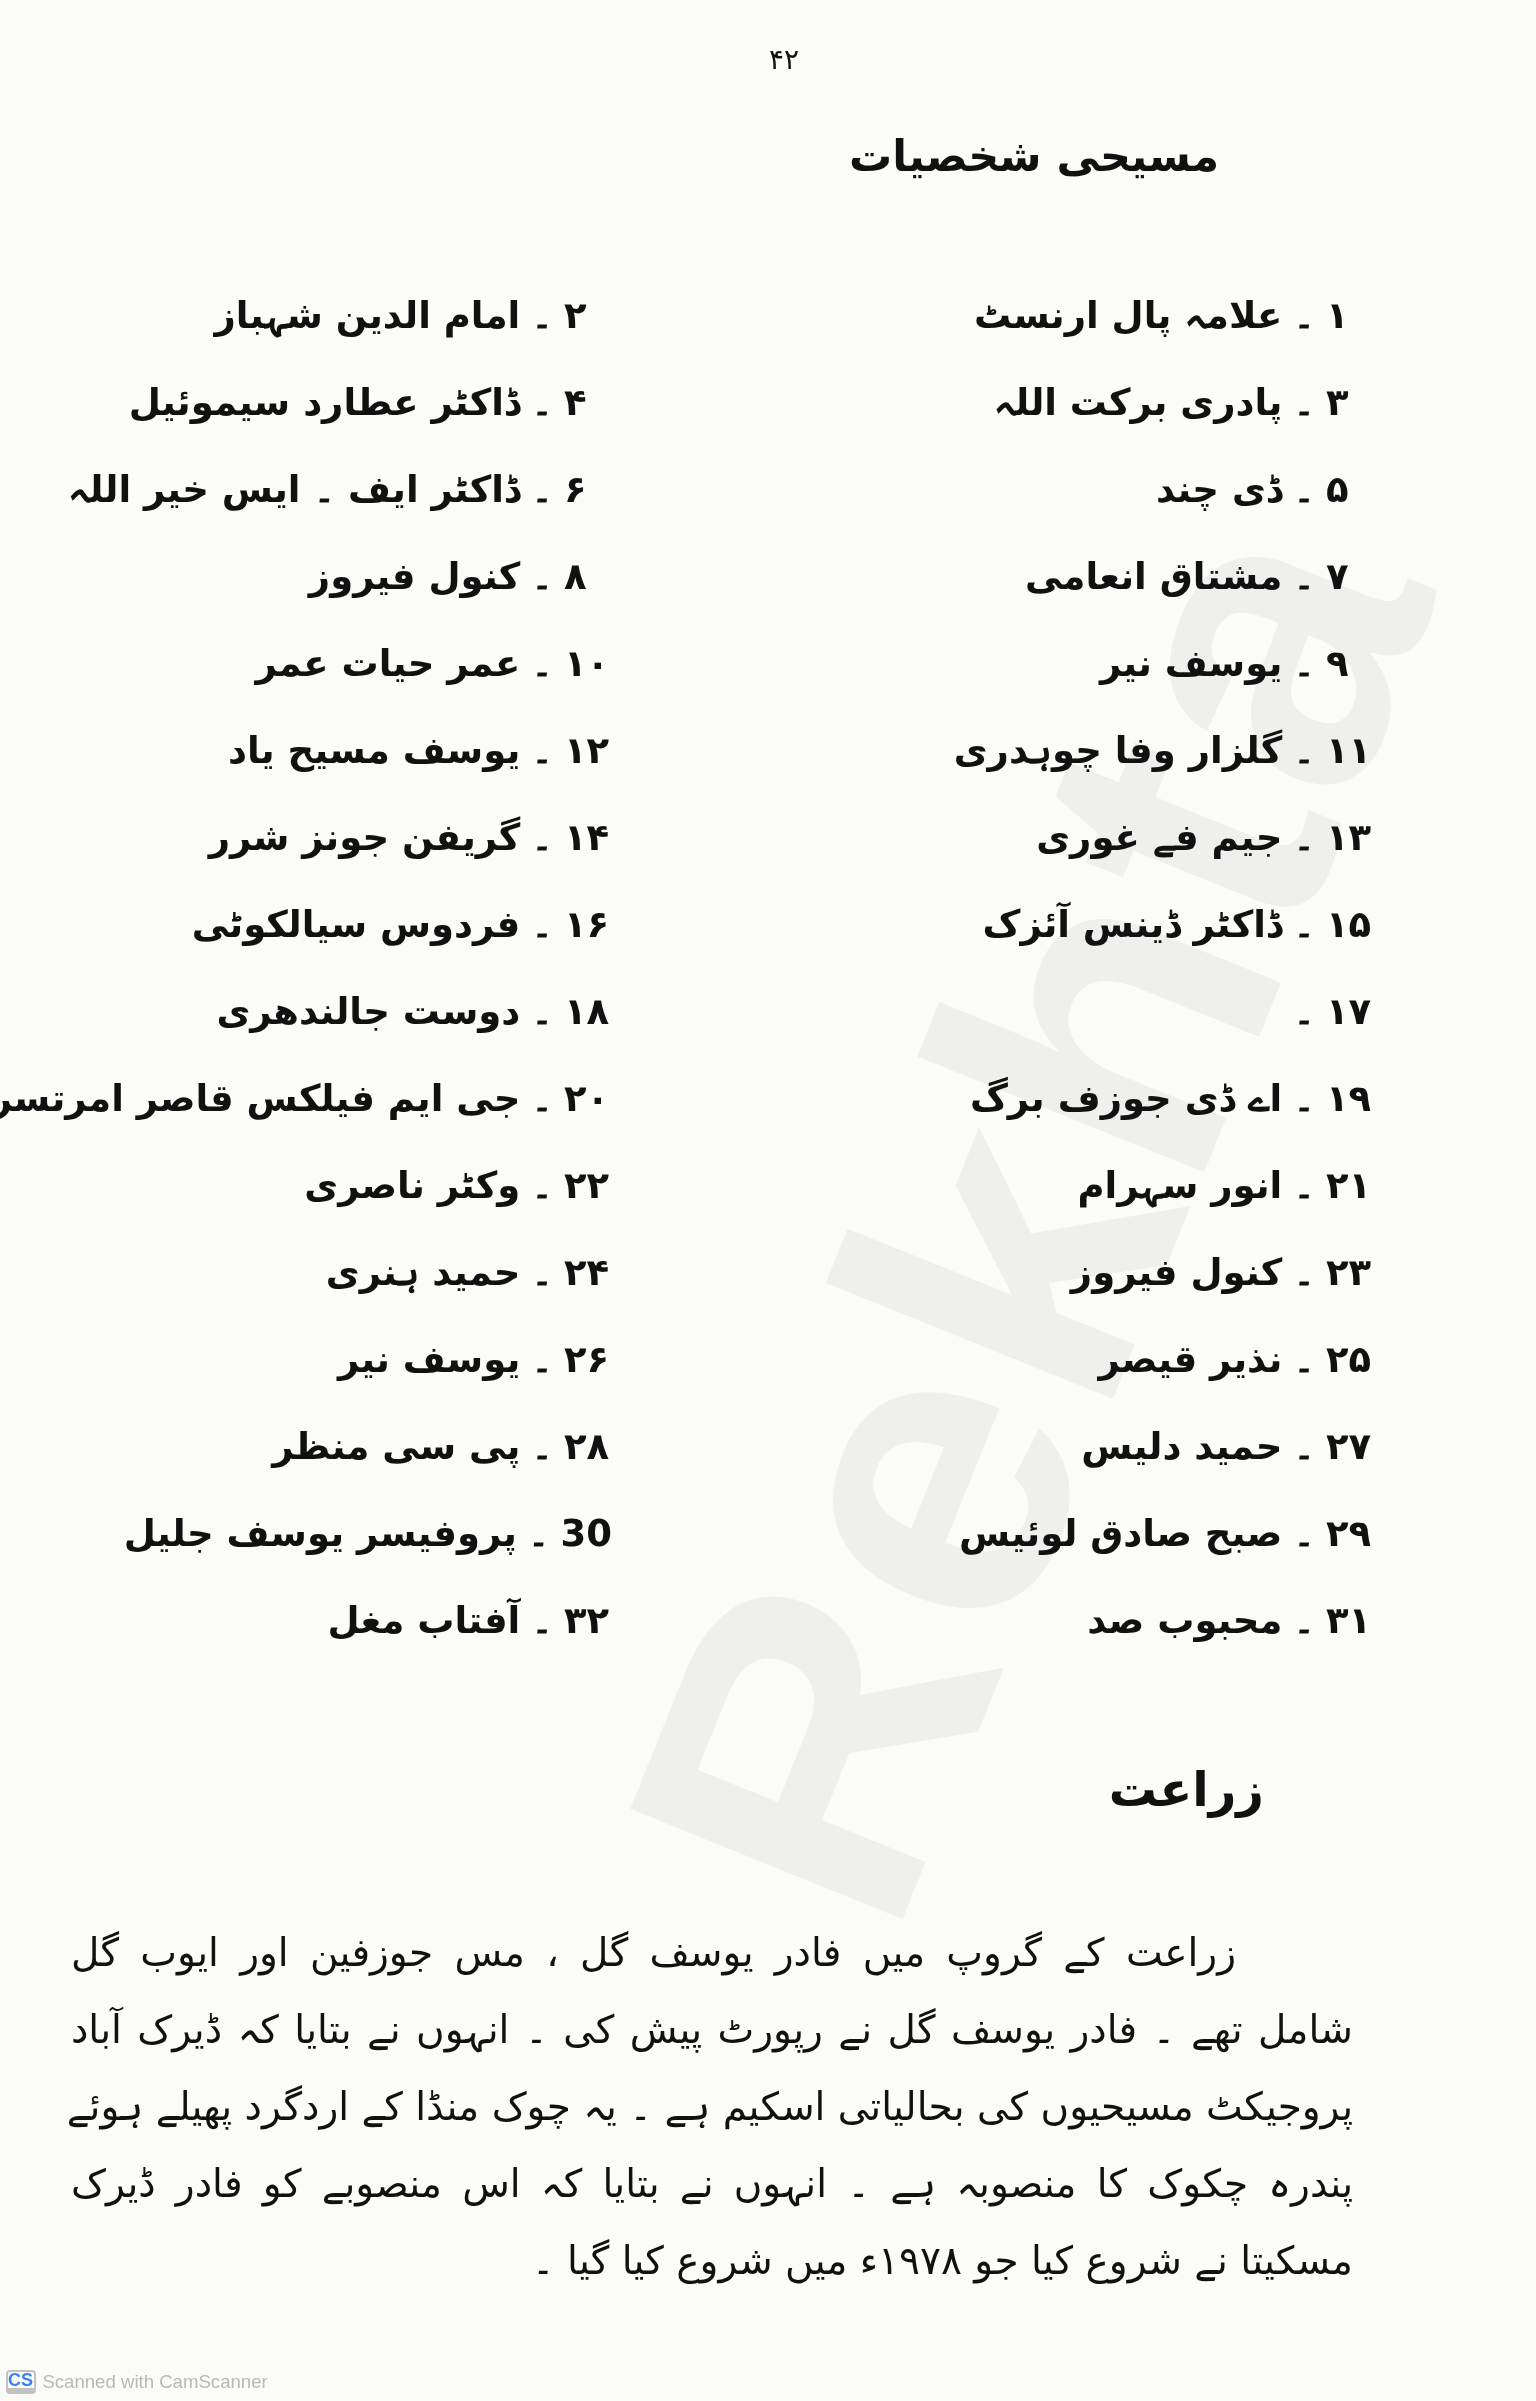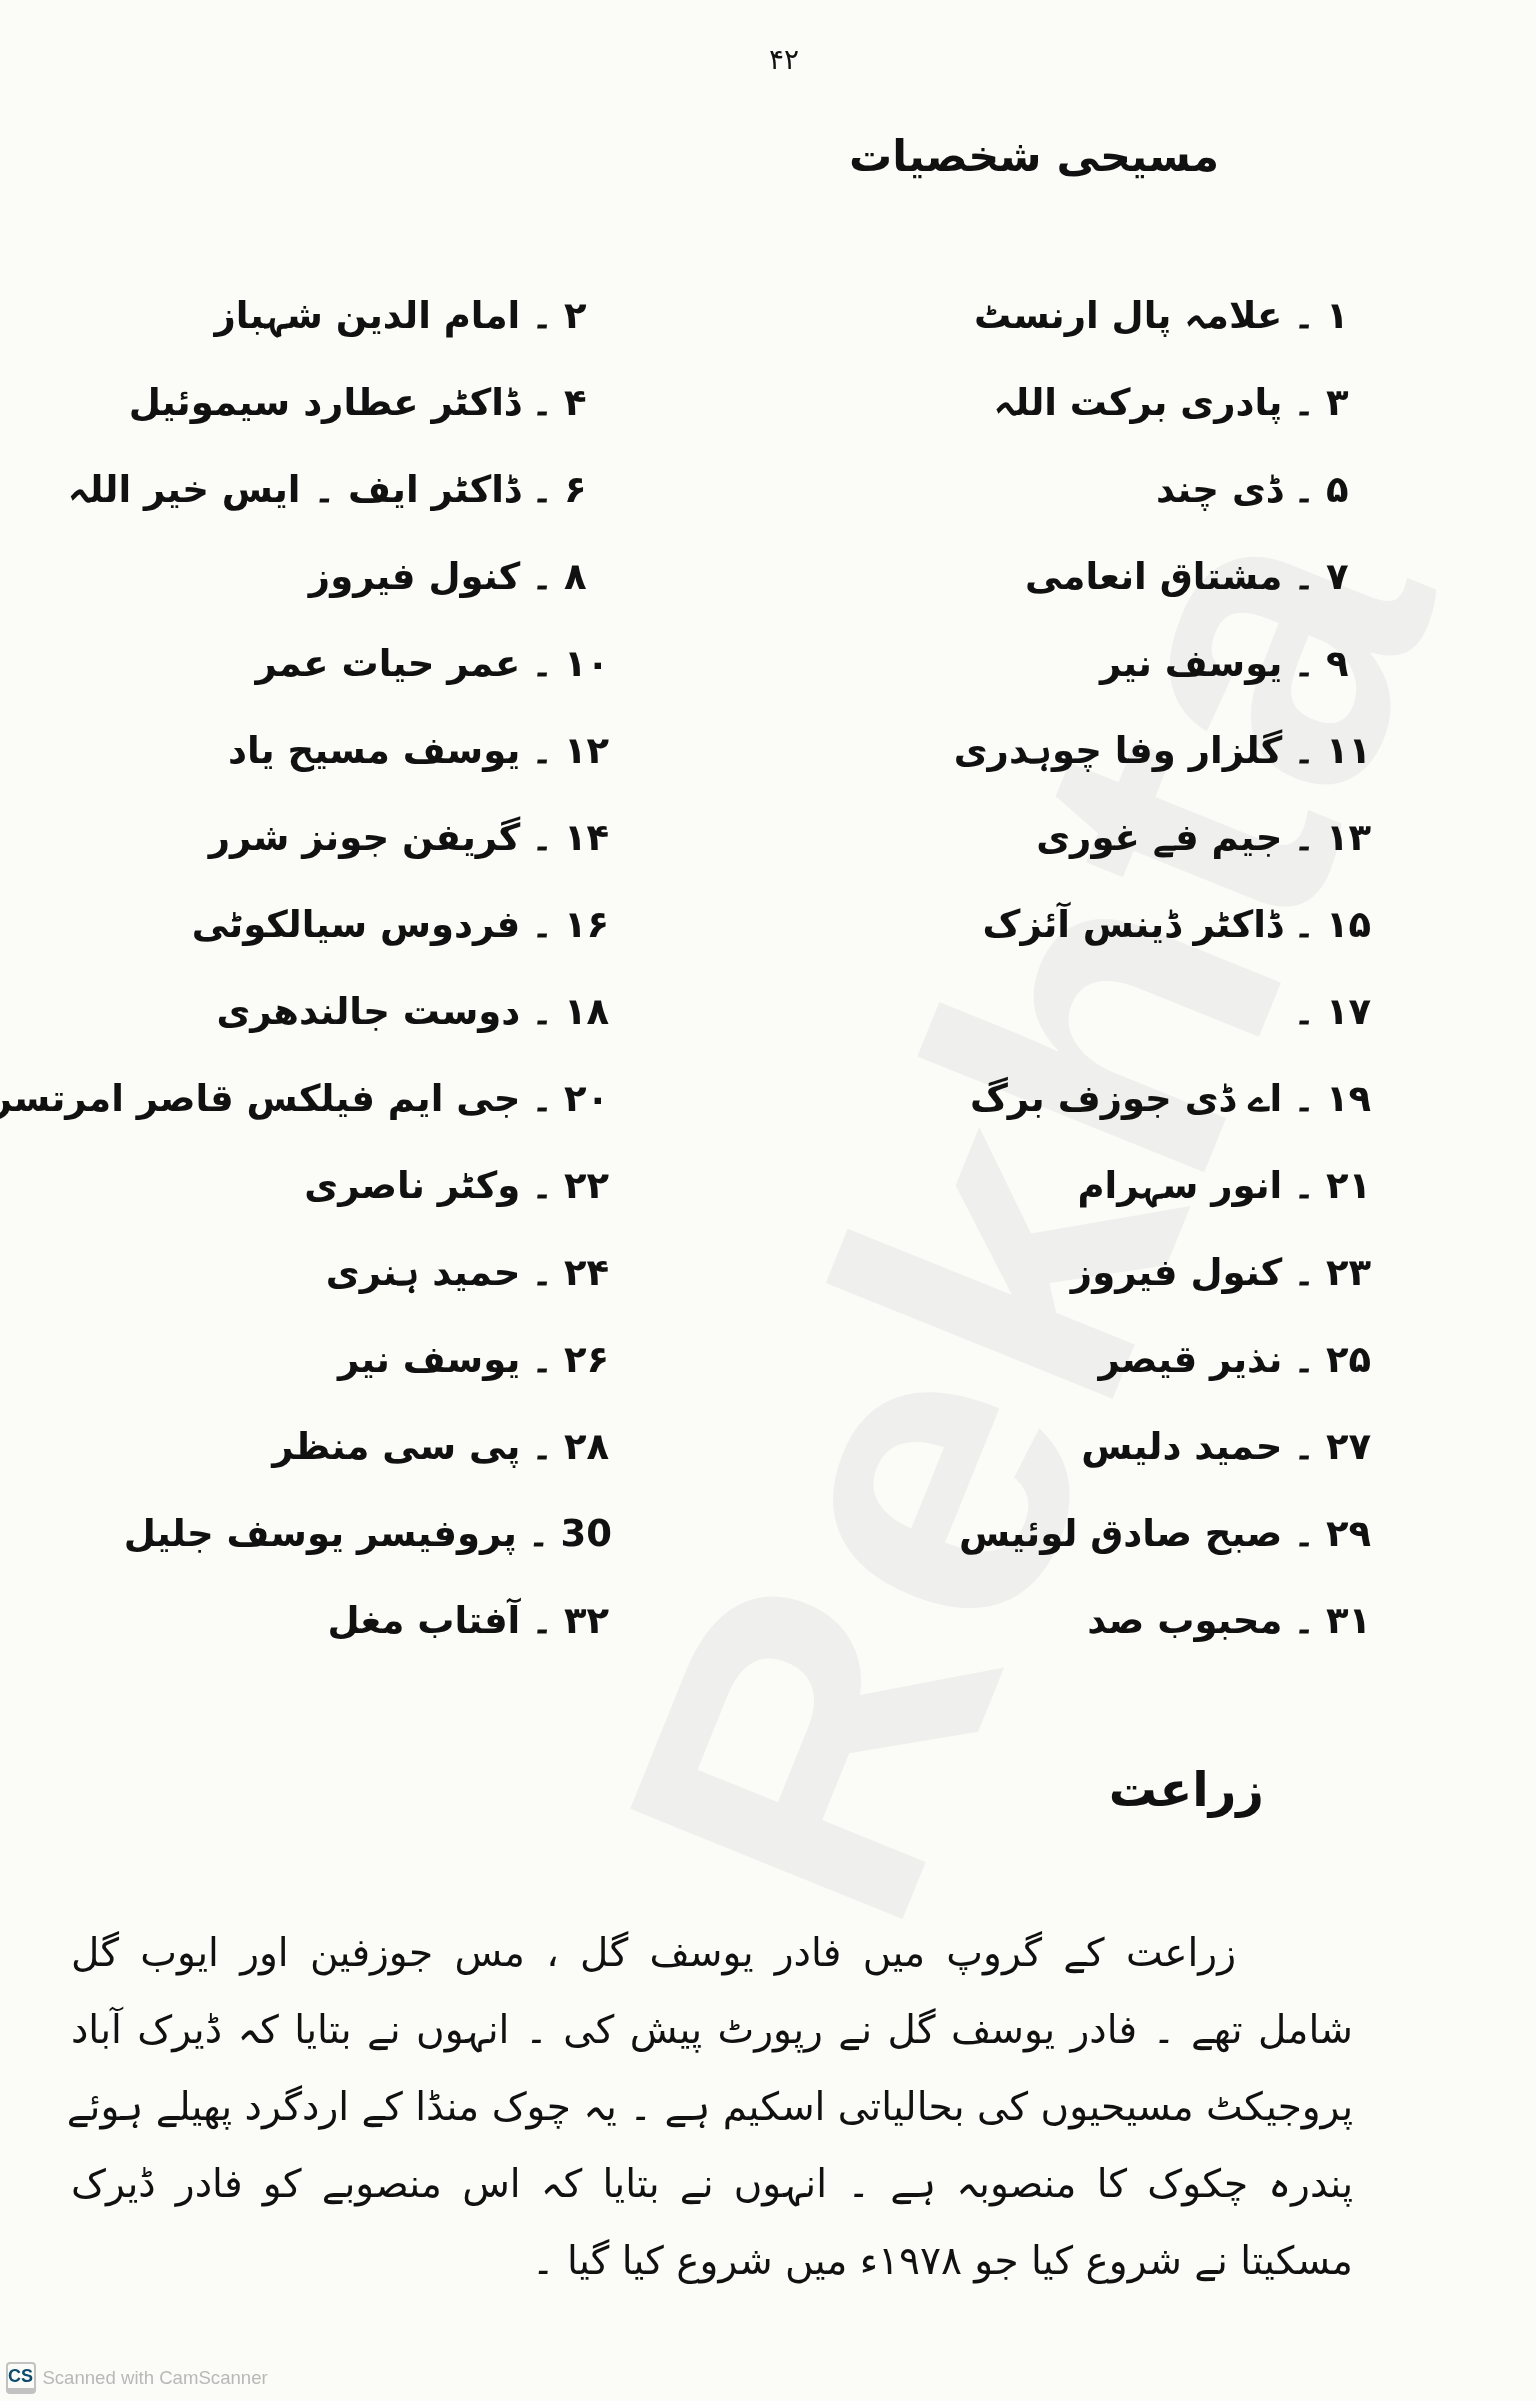--- a/index.html
+++ b/index.html
@@ -47,23 +47,23 @@
       transform: rotate(-68deg); transform-origin: center;
       letter-spacing: 6.9px; font-family: "Liberation Sans", sans-serif;
       pointer-events: none;
     }
     .footer {
       position: absolute; left: 5.5px; bottom: 6.9px;
       display: flex; align-items: center; gap: 6.9px;
       color: #b8b8b8; font-family: "Liberation Sans", sans-serif; font-size: 18.6px;
     }
     .cs-logo {
-      width: 30px; height: 32px; border: 2.8px solid #c2c2c2; border-radius: 4.1px;
+      width: 30px; height: 24px; border: 2.8px solid #c2c2c2; border-radius: 4.1px;
       display: flex; align-items: center; justify-content: center;
-      font-weight: bold; font-size: 18px; color: #0c4a6e; box-sizing: border-box;
+      font-weight: bold; font-size: 18px; color: #3b82f6; box-sizing: border-box;
       border-bottom-width: 6.9px;
       text-align: right;
     }
   </style>
 </head>
 <body>
 
 <div class="page">
 
   <div class="watermark">Rekhta</div>

